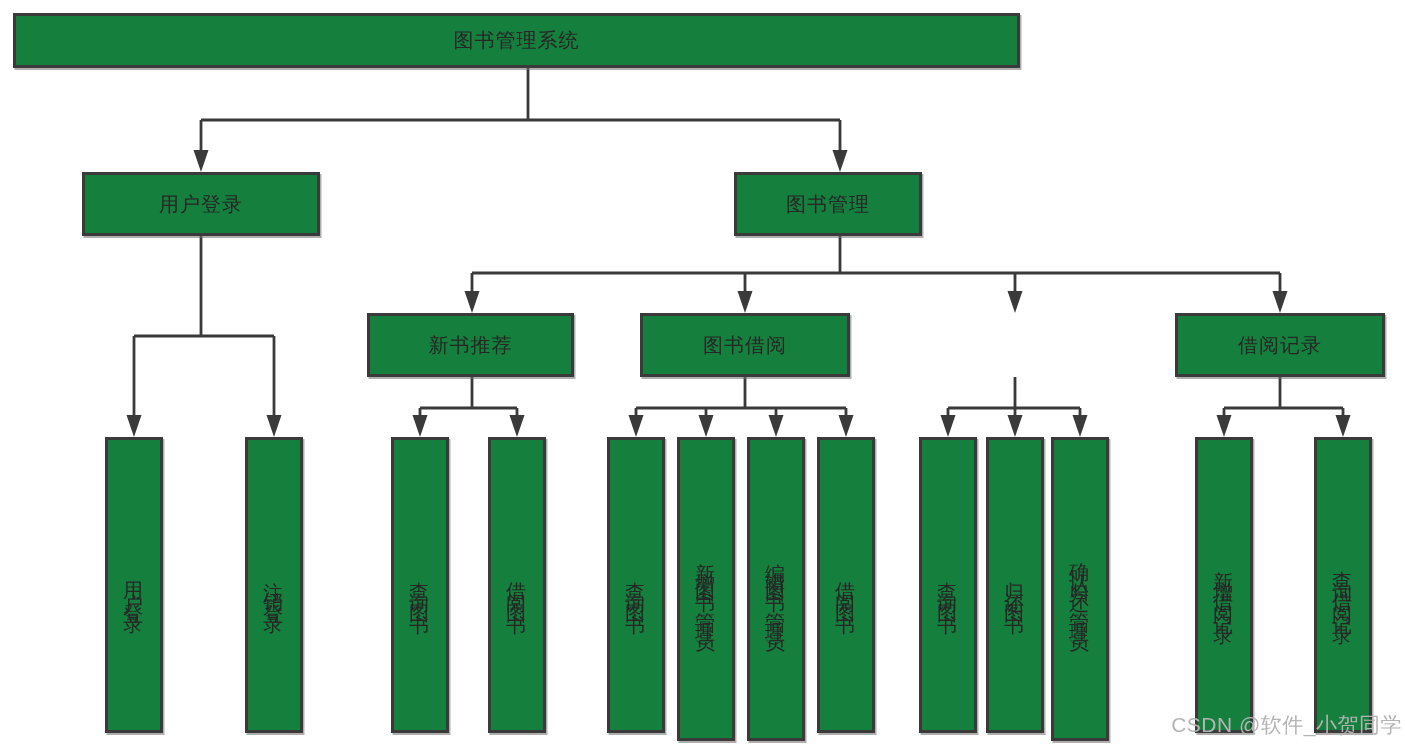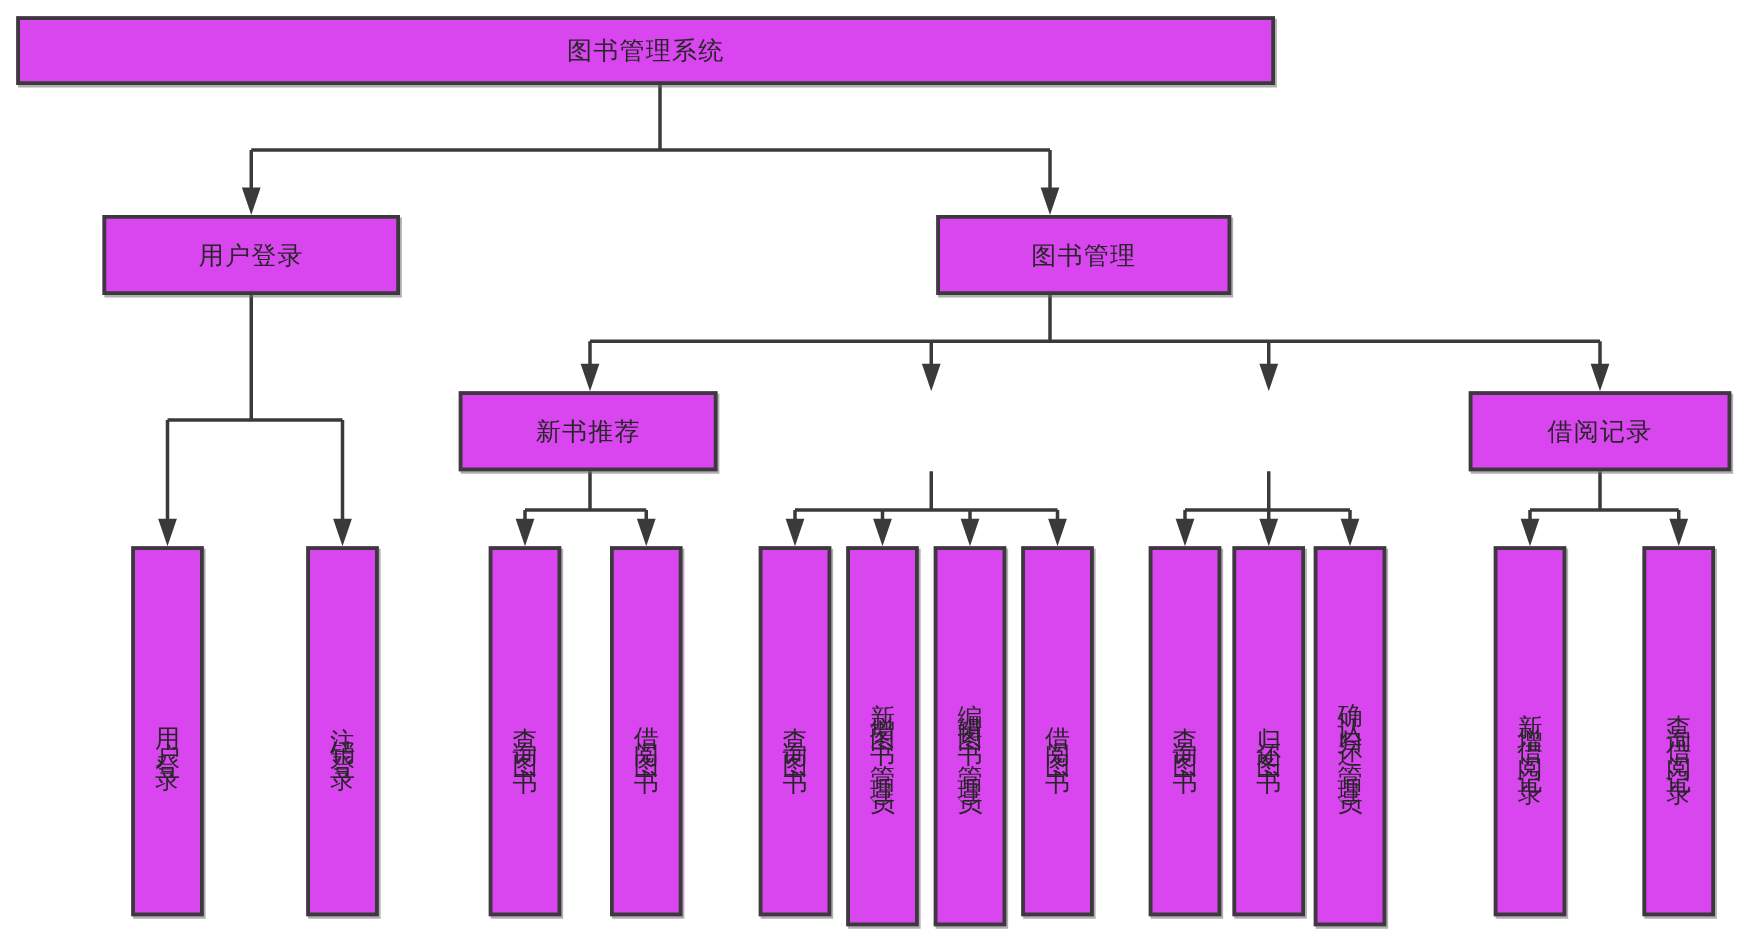--- a/index.html
+++ b/index.html
@@ -15,21 +15,21 @@
     position: absolute; left:0; top:0; width:1405px; height:747px;
     color: var(--text, #262626);
   }
   #wires {
     position:absolute; left:0; top:0; width:1405px; height:747px;
     color: var(--line, #3a3a3a);
     pointer-events:none;
   }
   .node {
     position:absolute;
-    background:#d946ef;
+    background:#15803d;
     border: 3px solid var(--box-border, #3a3a3a);
     box-shadow: 1.5px 2px 0 rgba(110,110,110,0.55);
     display:flex; align-items:center; justify-content:center;
     font-size:20px;
     letter-spacing:1px;
     color: var(--text, #262626);
     white-space:nowrap;
   }
   .leaf {
     writing-mode: vertical-rl;
@@ -107,26 +107,29 @@
       <polygon points="1335.5,415 1350.5,415 1343,437" fill="currentColor"></polygon>
     </svg>
 
   <div class="node" style="left:13px; top:13px; width:1007px; height:55px;">
     <span>图书管理系统</span>
   </div>
 
   <div class="node" style="left:82px; top:172px; width:238px; height:64px;">
     <span>用户登录</span>
   </div>
-  <div class="node" style="left:749px; top:172px; width:236px; height:64px;">
+  <div class="node" style="left:734px; top:172px; width:188px; height:64px;">
     <span>图书管理</span>
   </div>
 
   <div class="node" style="left:367px; top:313px; width:207px; height:64px;">
     <span>新书推荐</span>
+  </div>
+  <div class="node" style="left:640px; top:313px; width:210px; height:64px;">
+    <span>图书借阅</span>
   </div>
   <div class="node" style="left:1175px; top:313px; width:210px; height:64px;">
     <span>借阅记录</span>
   </div>
 
   <div class="node leaf" style="left:105px; top:437px; width:58px; height:296px;">
     <span>用户登录</span>
   </div>
   <div class="node leaf" style="left:245px; top:437px; width:58px; height:296px;">
     <span>注销登录</span>
@@ -162,13 +165,14 @@
     <span>确认归还（管理员）</span>
   </div>
 
   <div class="node leaf" style="left:1195px; top:437px; width:58px; height:296px;">
     <span>新增借阅记录</span>
   </div>
   <div class="node leaf" style="left:1314px; top:437px; width:58px; height:296px;">
     <span>查询借阅记录</span>
   </div>
 
+  <div id="watermark">CSDN @软件_小贺同学</div>
 </div>
 
 </body></html>

